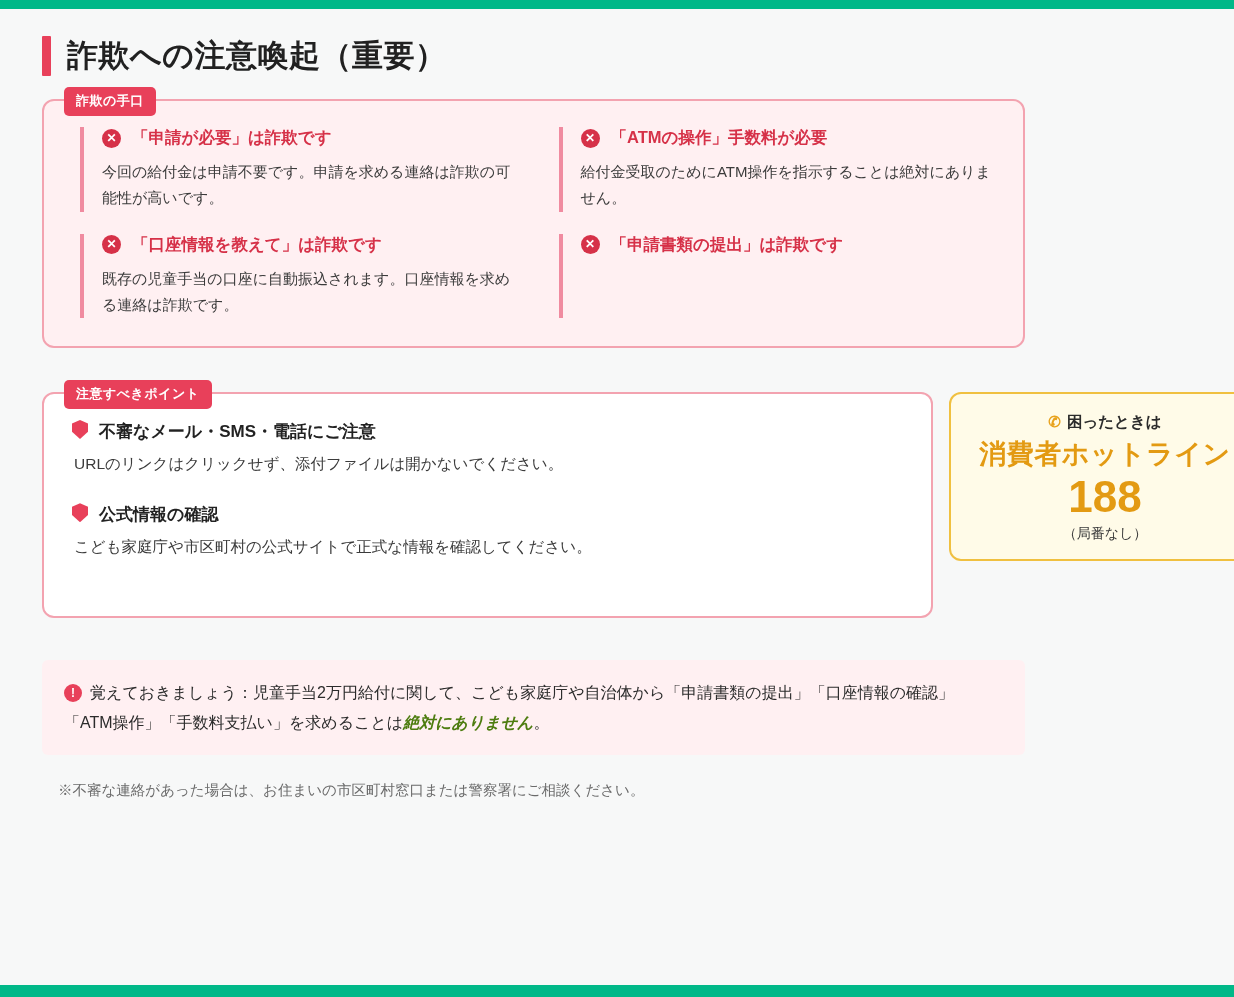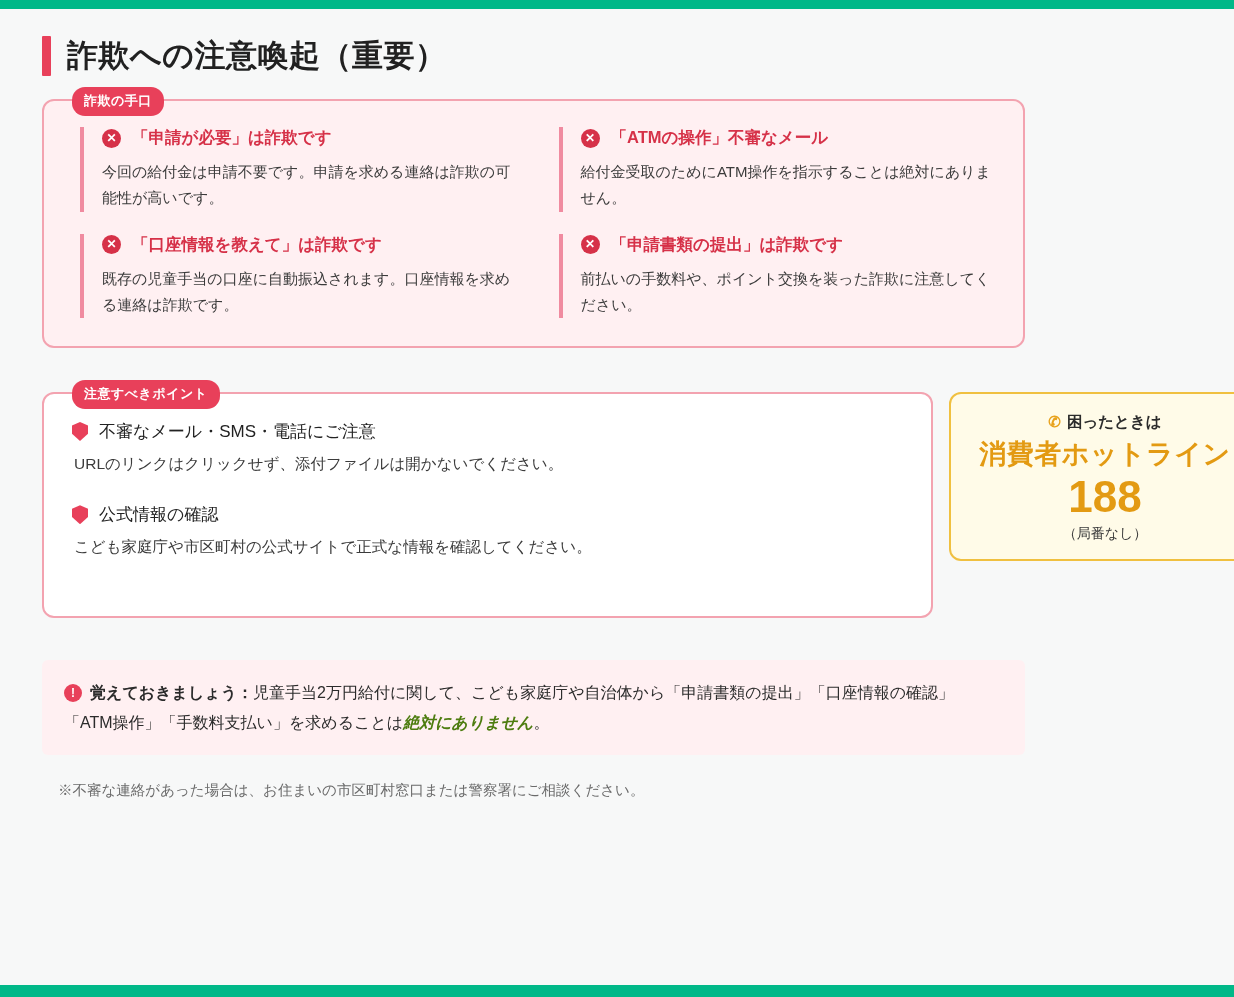--- a/index.html
+++ b/index.html
@@ -59,27 +59,27 @@
   
   .box {
     position: relative;
     border: 2px solid #f3a3b0;
     border-radius: 12px;
     background: #ffffff;
   }
   .box-tag {
     position: absolute;
     top: -14px;
-    left: 28px;
+    left: 20px;
     background: #e8405a;
     color: #fff;
     font-size: 13px;
     font-weight: bold;
     padding: 5px 12px 6px 12px;
-    border-radius: 13px;
+    border-radius: 5px;
     letter-spacing: 0.5px;
     white-space: nowrap;
   }
 
   
   .scam-box {
     margin: 22px 42px 0 42px;
     background: #fff0f2;
     padding: 26px 30px 28px 30px;
   }
@@ -159,23 +159,23 @@
     gap: 16px;
   }
   .points-box {
     flex: 0 0 845px;
     padding: 26px 14px 22px 28px;
     background: #ffffff;
     min-height: 174px;
   }
   .point-title {
     display: flex;
-    align-items: center;
+    align-items: flex-start;
     font-size: 17px;
-    font-weight: normal;
+    font-weight: bold;
     color: #222;
     margin-bottom: 8px;
   }
   .point-title.second { margin-top: 26px; }
   .shield {
     width: 16px;
     height: 19px;
     background: #e8405a;
     margin-right: 11px;
     flex: 0 0 auto;
@@ -243,21 +243,21 @@
     border-radius: 50%;
     background: #e8405a;
     color: #fff;
     font-size: 12px;
     font-weight: bold;
     line-height: 18px;
     text-align: center;
     margin-right: 8px;
     vertical-align: 1px;
   }
-  .rm-strong { font-weight: bold; }
+  .rm-strong { font-weight: normal; }
   .rm-red { color: #4d7c0f; font-weight: bold; font-style: italic; }
 
   .footnote {
     margin: 26px 42px 0 58px;
     font-size: 14.5px;
     color: #6a6a6a;
   }
 </style>
 </head>
 <body>
@@ -280,39 +280,38 @@
         <div class="scam-item-title">
           <span class="x-badge">✕</span>
           <span>「申請が必要」は詐欺です</span>
         </div>
         <div class="scam-item-body">今回の給付金は申請不要です。申請を求める連絡は詐欺の可能性が高いです。</div>
       </div>
 
       <div class="scam-item">
         <div class="scam-item-title">
           <span class="x-badge">✕</span>
-          <span>「ATMの操作」不審なメール</span>
+          <span>「ATMの操作」手数料が必要</span>
         </div>
         <div class="scam-item-body">給付金受取のためにATM操作を指示することは絶対にありません。</div>
       </div>
 
       <div class="scam-item">
         <div class="scam-item-title">
           <span class="x-badge">✕</span>
           <span>「口座情報を教えて」は詐欺です</span>
         </div>
         <div class="scam-item-body">既存の児童手当の口座に自動振込されます。口座情報を求める連絡は詐欺です。</div>
       </div>
 
       <div class="scam-item">
         <div class="scam-item-title">
           <span class="x-badge">✕</span>
           <span>「申請書類の提出」は詐欺です</span>
         </div>
-        <div class="scam-item-body">前払いの手数料や、ポイント交換を装った詐欺に注意してください。</div>
       </div>
     </div>
   </div>
 
   <div class="mid-row">
 
     <div class="box points-box">
       <div class="box-tag">注意すべきポイント</div>
 
       <div class="point-title">

